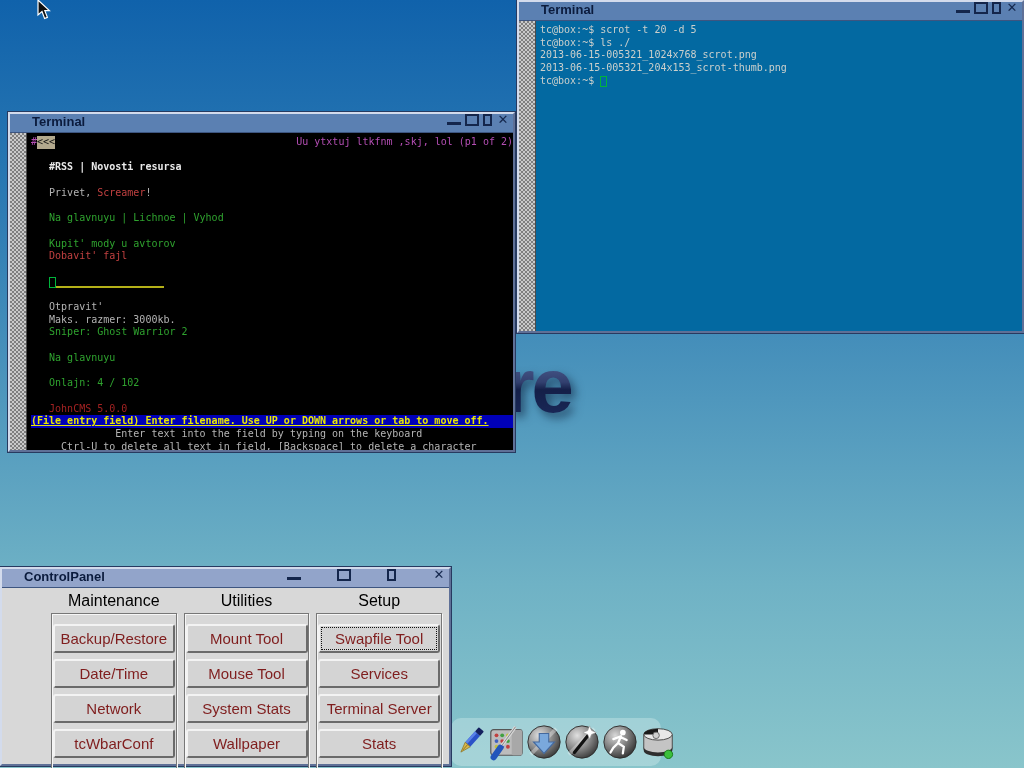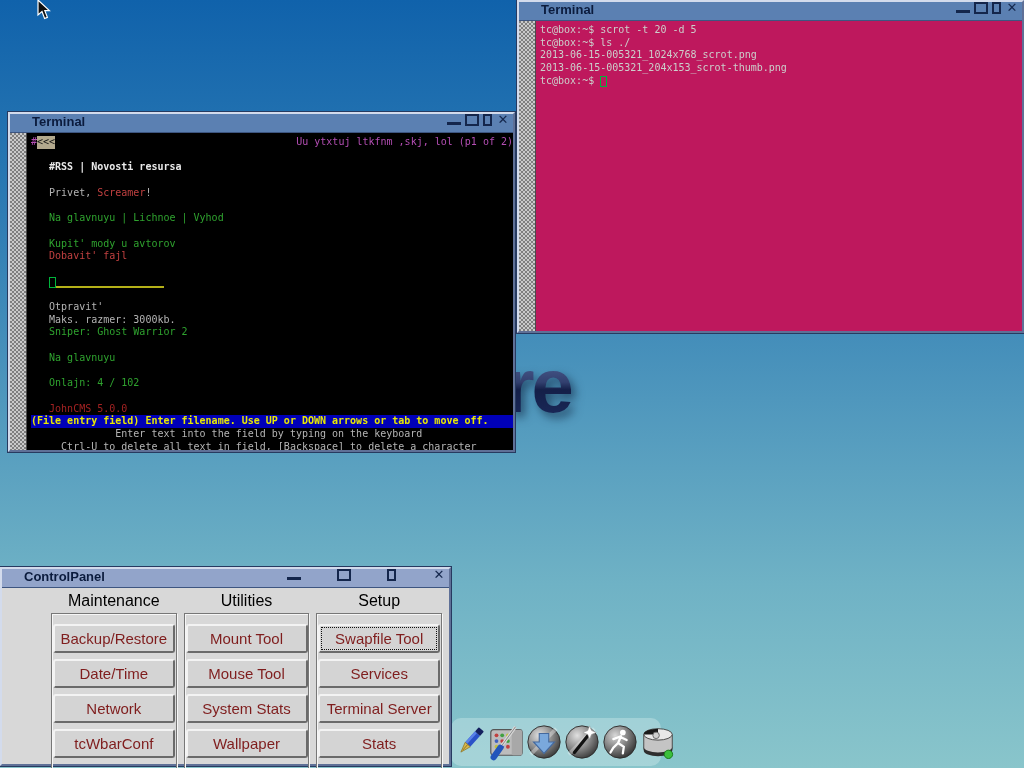--- a/index.html
+++ b/index.html
@@ -44,33 +44,33 @@
     background-image:
       linear-gradient(45deg,#cacaca 25%,transparent 25%,transparent 75%,#cacaca 75%),
       linear-gradient(45deg,#cacaca 25%,transparent 25%,transparent 75%,#cacaca 75%);
     background-size:4px 4px; background-position:0 0,2px 2px;
     border-right:1px solid #4a4a4a;
   }
   .term-content {
     flex:1; padding:3px 0 0 4px; overflow:hidden;
     font-family:"DejaVu Sans Mono",monospace; font-size:10px; line-height:12.7px;
   }
-  .term-dark  { background:#be185d; }
+  .term-dark  { background:#0369a1; }
   .term-dark .c-fg { color:#ccd0cc; }
   .term-black { background:#000; }
   .term-black .c-fg { color:#b4b4b4; }
   .tline { display:flex; white-space:pre; min-height:12.7px; align-items:baseline; }
   .tline span { white-space:pre; }
   .c-green { color:#2fa32f; }
   .c-red { color:#c04040; }
   .c-darkred { color:#a22222; }
   .c-magenta { color:#b44eb4; }
   .c-white-bold { color:#e9e9e9; font-weight:bold; }
   .c-toolbar { background:#b3a98d; color:#101010; }
-  .c-status { color:#e9e900; font-weight:bold; }
+  .c-status { color:#e9e900; font-weight:bold;text-decoration:underline; }
   .full-status { background:#0000b8; width:100%; }
   .gap { flex:1; }
   .cursor {
     display:inline-block; width:7px; height:11px; align-self:center;
     border:1px solid #00b43c; flex:0 0 7px;
   }
   .field-underline {
     display:inline-block; width:108px; height:11px; align-self:center;
     border-bottom:2px solid #b4b018; flex:0 0 108px; cursor:text;
   }

